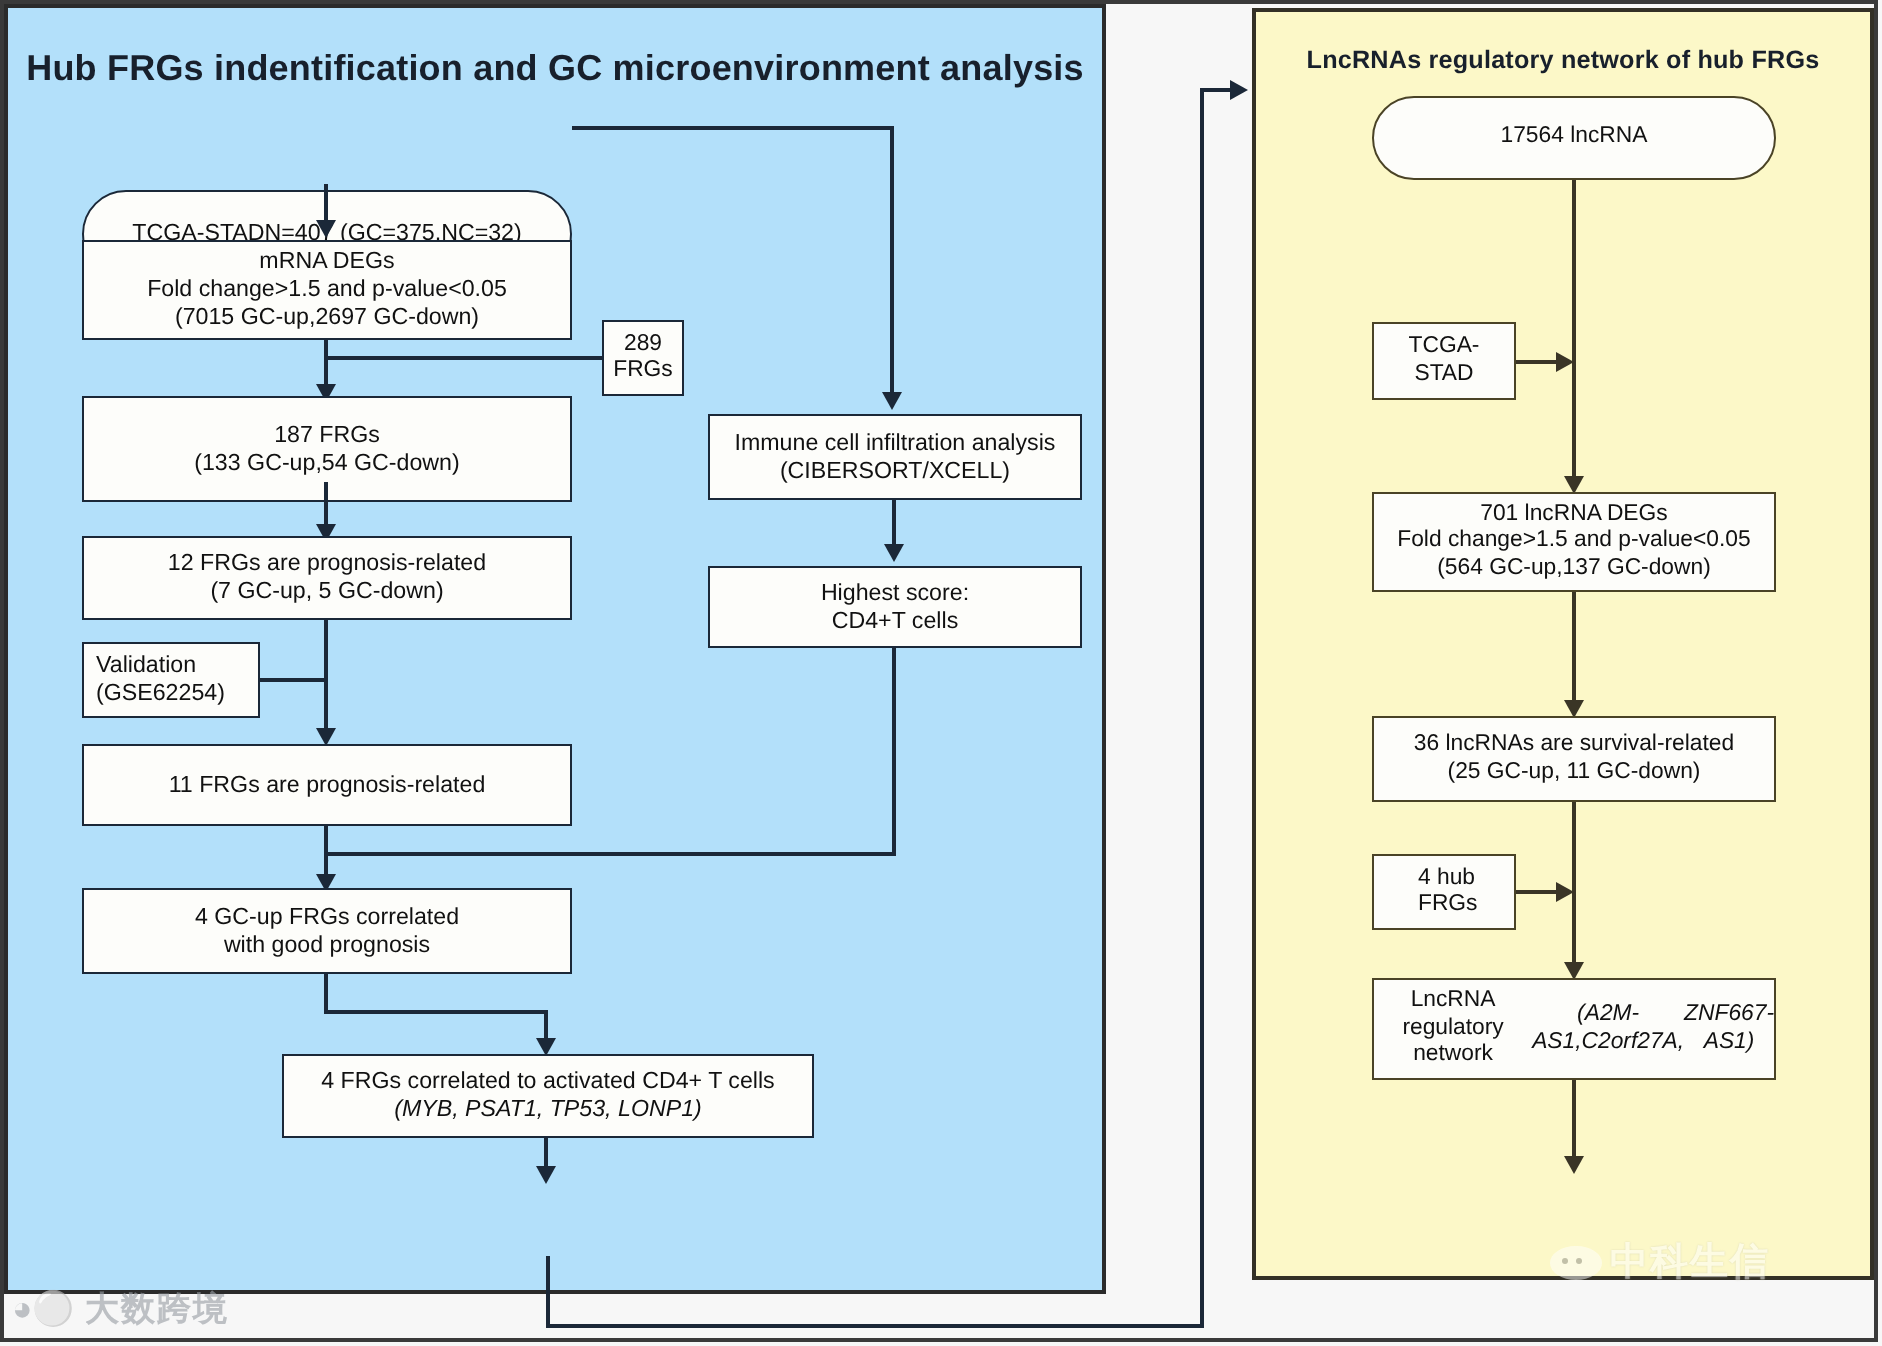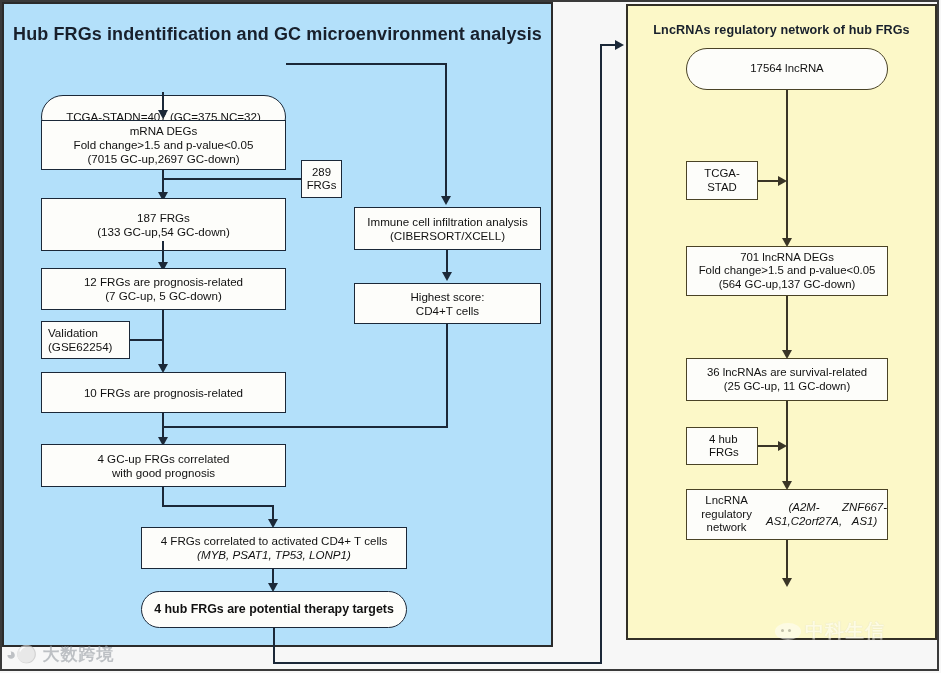--- a/index.html
+++ b/index.html
@@ -95,21 +95,21 @@
   <div class="ln" style="left:162px;top:310px;width:2px;height:58px;"></div>
   <div class="arw down" style="left:157.5px;top:364px;"></div>
 
   <div class="node blue-side" style="left:41px;top:321px;width:89px;height:38px;flex-direction:column;align-items:flex-start;padding-left:6px;text-align:left;">
     <span>Validation</span>
     <span>(GSE62254)</span>
   </div>
   <div class="ln" style="left:130px;top:339px;width:33px;height:2px;"></div>
 
   <div class="node blue-side" style="left:41px;top:372px;width:245px;height:41px;">
-    <span>10 FRGs are prognosis-related</span>
+    <span>11 FRGs are prognosis-related</span>
   </div>
   <div class="ln" style="left:162px;top:413px;width:2px;height:26px;"></div>
   <div class="arw down" style="left:157.5px;top:437px;"></div>
 
   <div class="node blue-side" style="left:354px;top:207px;width:187px;height:43px;flex-direction:column;">
     <span>Immune cell infiltration analysis</span>
     <span>(CIBERSORT/XCELL)</span>
   </div>
   <div class="ln" style="left:446px;top:250px;width:2px;height:25px;"></div>
   <div class="arw down" style="left:441.5px;top:272px;"></div>
@@ -132,23 +132,20 @@
   <div class="ln" style="left:272px;top:505px;width:2px;height:18px;"></div>
   <div class="arw down" style="left:267.5px;top:519px;"></div>
 
   <div class="node blue-side" style="left:141px;top:527px;width:266px;height:42px;flex-direction:column;">
     <span>4 FRGs correlated to activated CD4+ T cells</span>
     <span class="it">(MYB, PSAT1, TP53, LONP1)</span>
   </div>
   <div class="ln" style="left:272px;top:569px;width:2px;height:17px;"></div>
   <div class="arw down" style="left:267.5px;top:583px;"></div>
 
-  <div class="node blue-side rounded bold" style="left:141px;top:591px;width:266px;height:37px;">
-    <span>4 hub FRGs are potential therapy targets</span>
-  </div>
 
   <div class="ln" style="left:273px;top:628px;width:2px;height:36px;"></div>
   <div class="ln" style="left:273px;top:662px;width:329px;height:2px;"></div>
   <div class="ln" style="left:600px;top:44px;width:2px;height:620px;"></div>
   <div class="ln" style="left:600px;top:44px;width:17px;height:2px;"></div>
   <div class="arw right" style="left:615px;top:39.5px;"></div>
 
   <div class="panel panel-yellow">
     <div class="panel-title">LncRNAs regulatory network of hub FRGs</div>
   </div>

